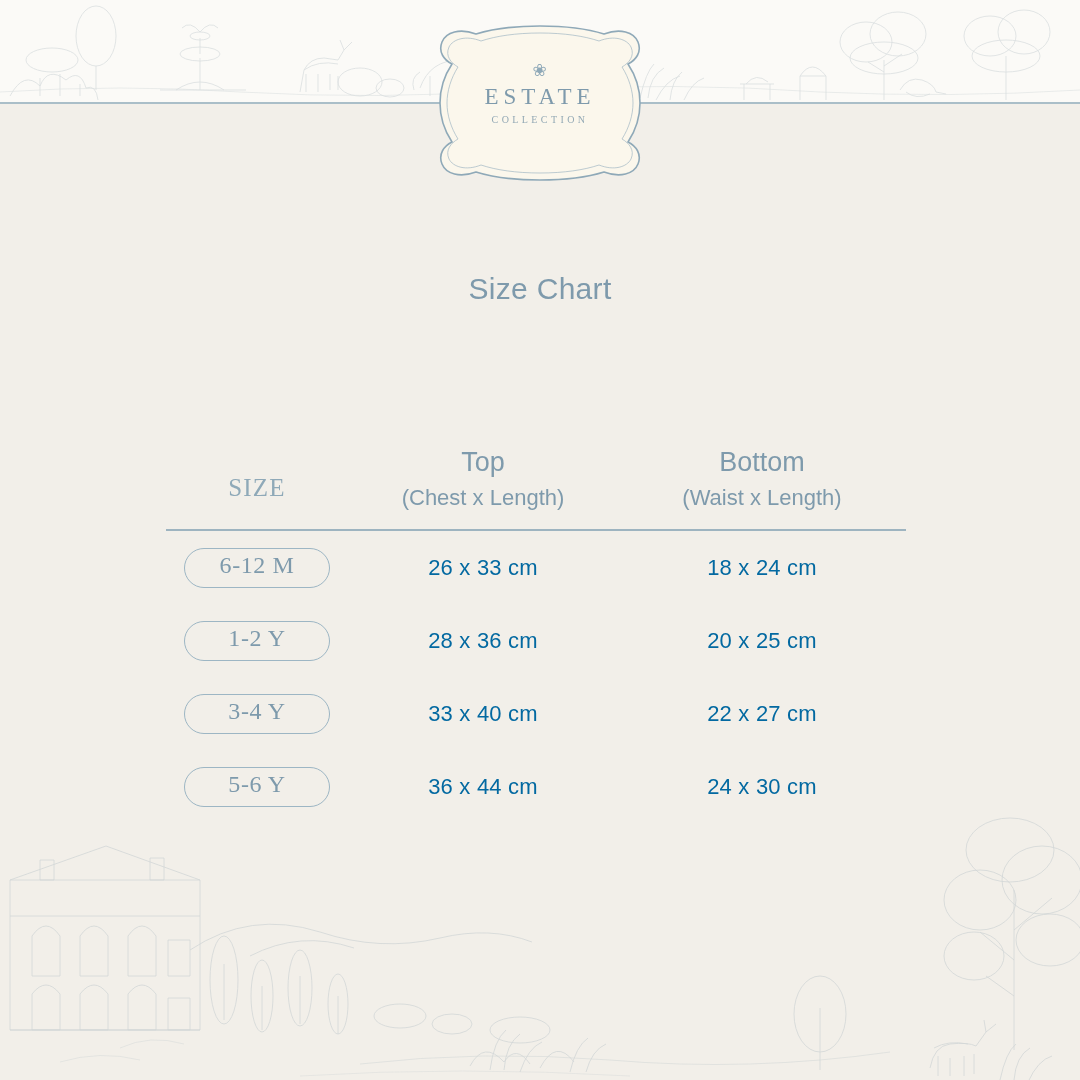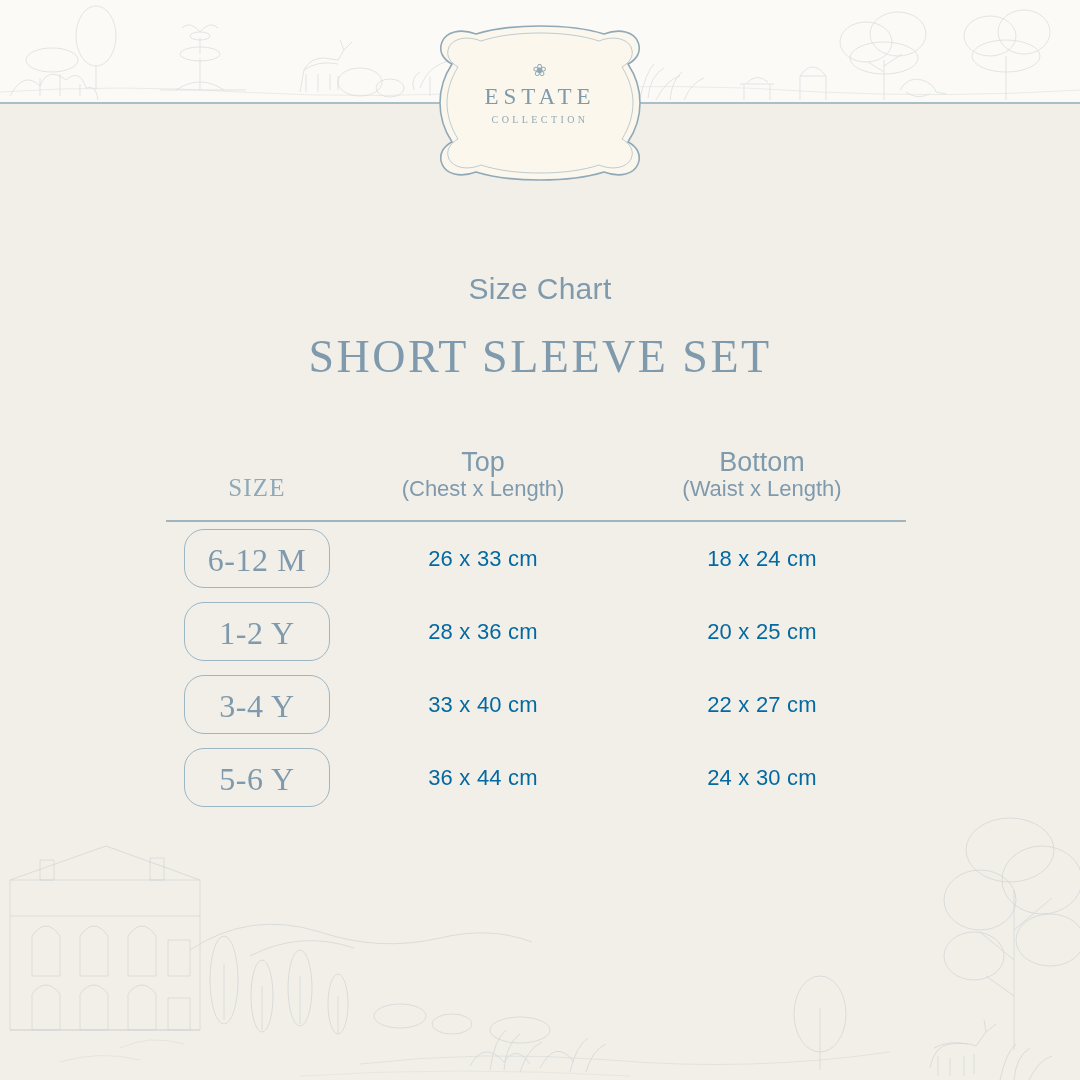--- a/index.html
+++ b/index.html
@@ -132,42 +132,42 @@
     padding-top: 26px;
   }
   .th-main {
     color: #7e9aac;
     font-size: 27px;
     line-height: 1.05;
   }
   .th-sub {
     color: #7e9aac;
     font-size: 22px;
-    margin-top: 0;
+    margin-top: 9px;
   }
   .divider {
     height: 2px;
     background: #8fa9b8;
     opacity: .85;
     margin-top: 6px;
   }
   .trow {
     display: flex;
     align-items: center;
     height: 73px;
   }
   .pill {
     display: inline-block;
     min-width: 112px;
-    padding: 12px 16px 8px;
+    padding: 3px 16px 8px;
     border: 1.6px solid #9db6c4;
     border-radius: 20px;
     color: #7e9aac;
     font-family: "Liberation Serif", serif;
-    font-size: 32px;
+    font-size: 24px;
     letter-spacing: .6px;
     background: transparent;
   }
   .cell {
     color: #0369a1;
     font-size: 22px;
     letter-spacing: .2px;
   }
 </style>
 </head>
@@ -293,21 +293,20 @@
                C35 41 29 34 33 25
                C37 17 50 13 65 19
                C80 14 100 11 124 11 Z" fill="none" stroke="#a8bcc7" stroke-width="0.9" opacity="0.85"></path>
     </svg>
     <div class="crest-text crest-ornament">❀</div>
     <div class="crest-text crest-title">ESTATE</div>
     <div class="crest-text crest-sub">COLLECTION</div>
   </div>
 
   <div class="chart-label">Size Chart</div>
-  <div class="chart-title">SHORT SLEEVE SET</div>
 
   <div class="table">
 
     <div class="thead">
       <div class="col-size">
         <div class="th-size">SIZE</div>
       </div>
       <div class="col-top">
         <div class="th-main">Top</div>
         <div class="th-sub">(Chest x Length)</div>

